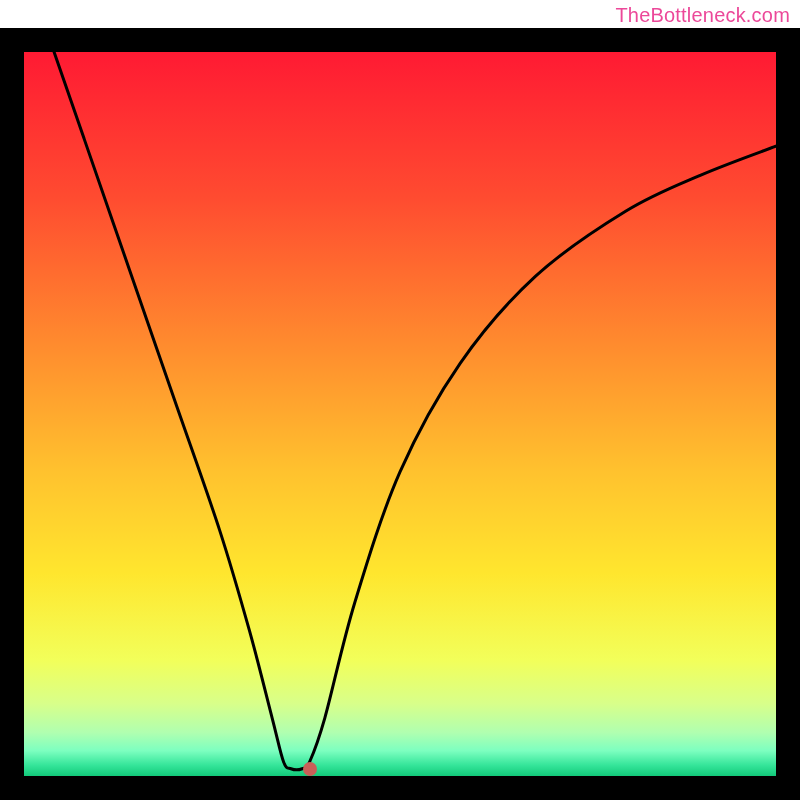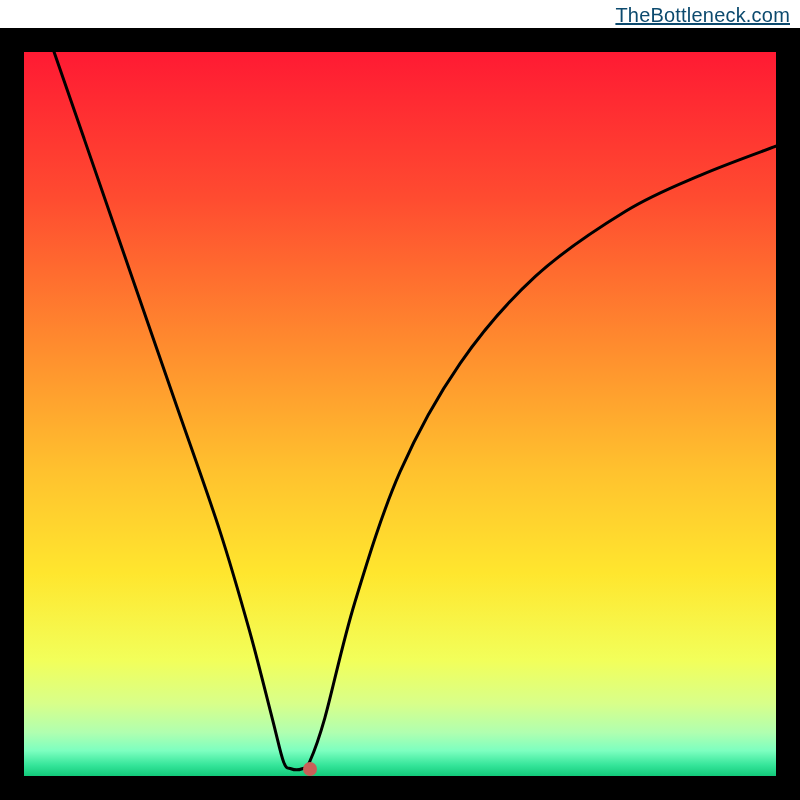--- a/index.html
+++ b/index.html
@@ -14,24 +14,23 @@
   .stage {
     position: relative;
     width: 800px;
     height: 800px;
   }
   .watermark {
     position: absolute;
     top: 4px;
     right: 10px;
     font-size: 20px;
-    color: #0c4a6e;
+    color: #ec4899;
     letter-spacing: 0.2px;
     z-index: 10;
-    text-decoration: underline;
   }
   .frame {
     position: absolute;
     left: 0;
     top: 28px;
     width: 800px;
     height: 772px;
     box-sizing: border-box;
     border: 24px solid #000;
   }

